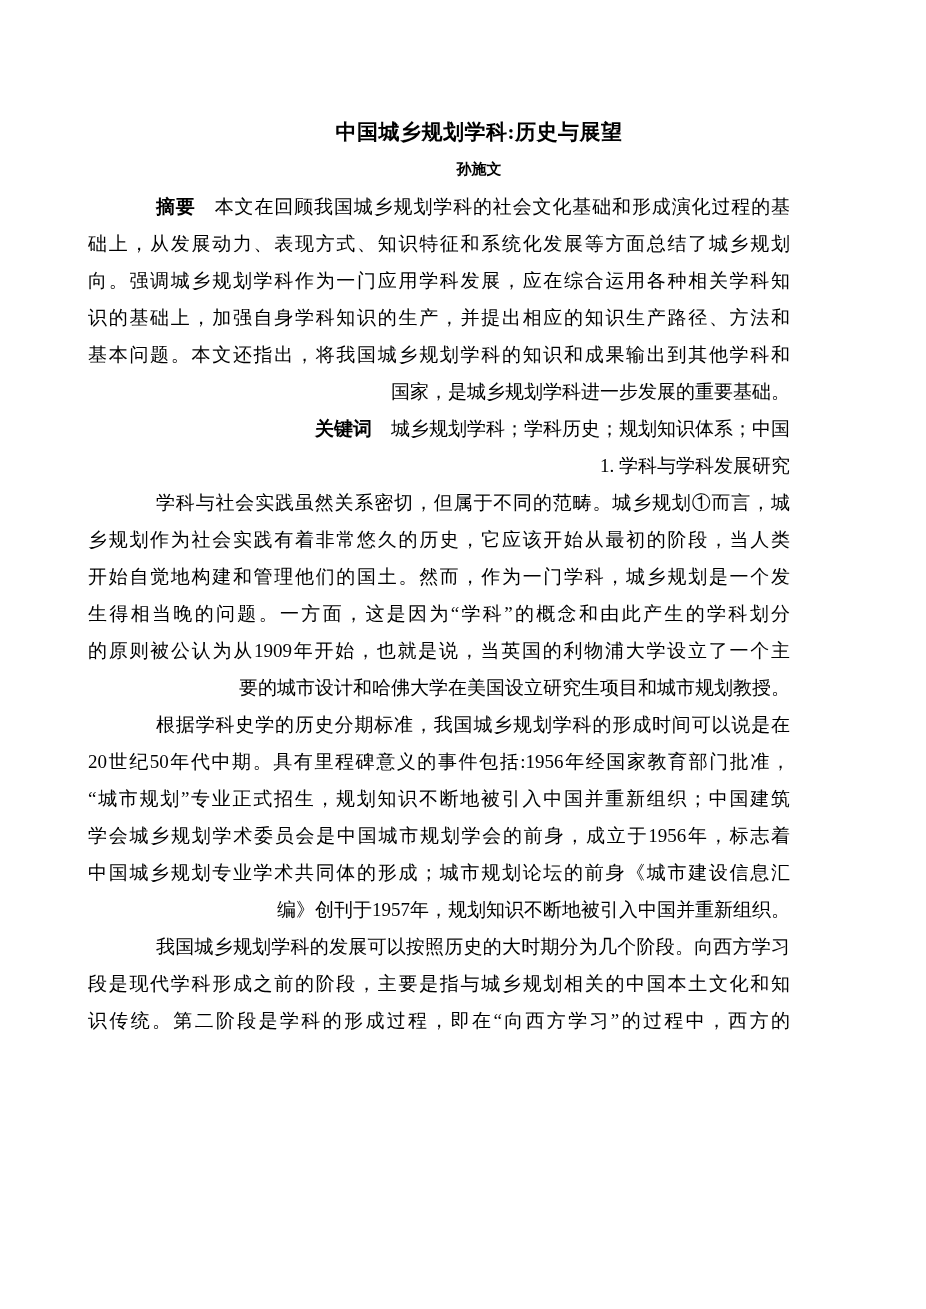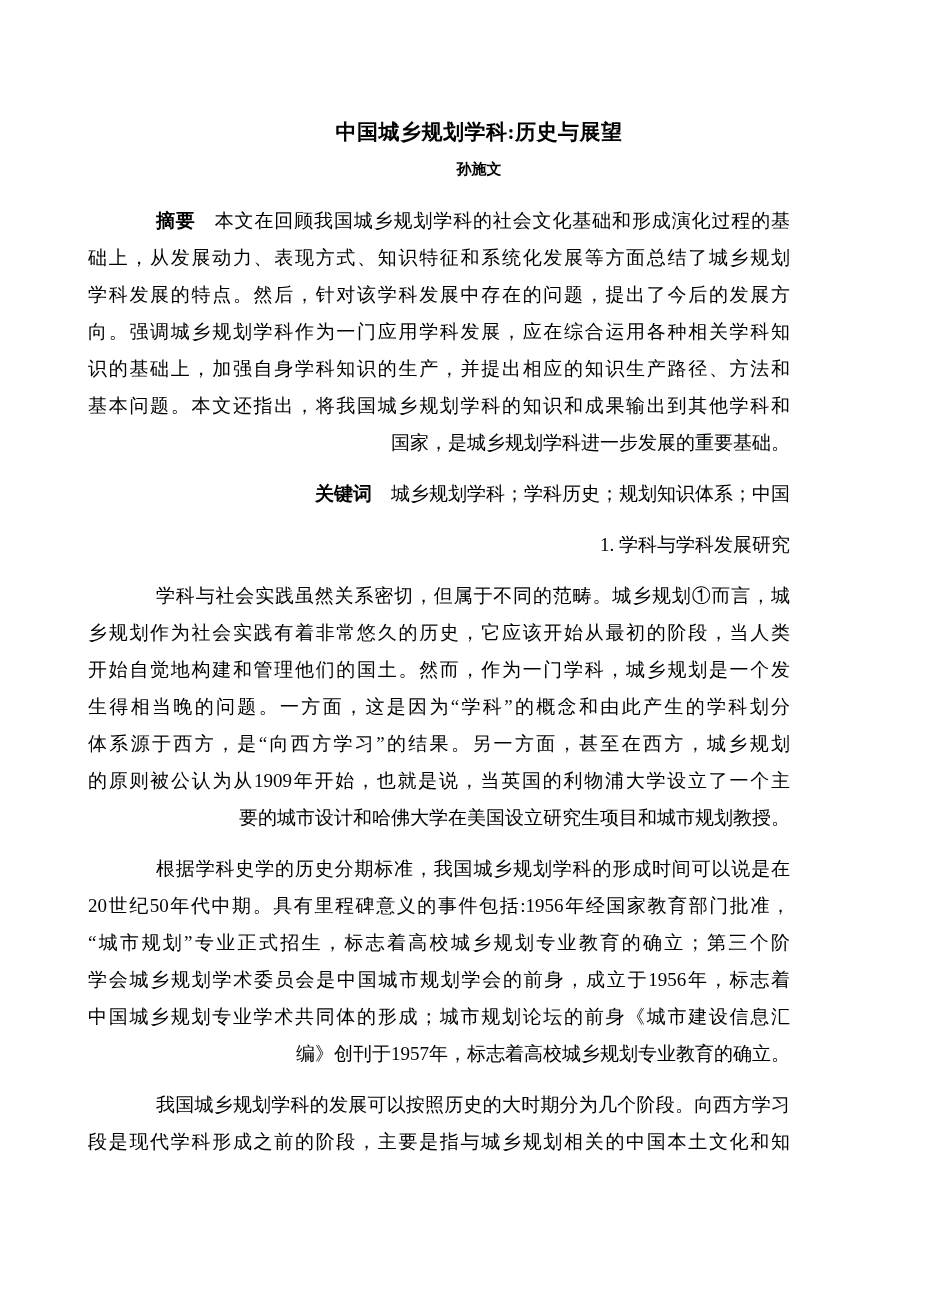--- a/index.html
+++ b/index.html
@@ -27,21 +27,20 @@
   }
   .fill {
     text-align: justify;
     text-align-last: justify;
   }
   .lastline {
     text-align: right;
   }
   .first {
     padding-left: 68px;
-    margin-top: 14px;
   }
   .center {
     text-align: center;
     padding-left: 80px;   
     font-weight: 700;
   }
   .title-line {
     font-size: 21px;
     letter-spacing: 0.5px;
   }
@@ -55,37 +54,35 @@
 </style>
 </head>
 <body>
 
 <div class="page">
   <div class="line center title-line">中国城乡规划学科:历史与展望</div>
   <div class="line center author-line">孙施文</div>
   <div id="doc-blocks">
       <div class="line fill first"><b class="lead">摘要</b>本文在回顾我国城乡规划学科的社会文化基础和形成演化过程的基</div>
       <div class="line fill">础上，从发展动力、表现方式、知识特征和系统化发展等方面总结了城乡规划</div>
-      <div class="line fill">学科发展的特点。然后，针对该学科发展中存在的问题，提出了今后的发展方</div>
       <div class="line fill">向。强调城乡规划学科作为一门应用学科发展，应在综合运用各种相关学科知</div>
       <div class="line fill">识的基础上，加强自身学科知识的生产，并提出相应的知识生产路径、方法和</div>
       <div class="line fill">基本问题。本文还指出，将我国城乡规划学科的知识和成果输出到其他学科和</div>
       <div class="line lastline">国家，是城乡规划学科进一步发展的重要基础。</div>
       <div class="line lastline first"><b class="lead">关键词</b>城乡规划学科；学科历史；规划知识体系；中国</div>
       <div class="line lastline first">1. 学科与学科发展研究</div>
       <div class="line fill first">学科与社会实践虽然关系密切，但属于不同的范畴。城乡规划①而言，城</div>
       <div class="line fill">乡规划作为社会实践有着非常悠久的历史，它应该开始从最初的阶段，当人类</div>
       <div class="line fill">开始自觉地构建和管理他们的国土。然而，作为一门学科，城乡规划是一个发</div>
       <div class="line fill">生得相当晚的问题。一方面，这是因为“学科”的概念和由此产生的学科划分</div>
-      <div class="line fill">体系源于西方，是“向西方学习”的结果。另一方面，甚至在西方，城乡规划</div>
       <div class="line fill">的原则被公认为从1909年开始，也就是说，当英国的利物浦大学设立了一个主</div>
       <div class="line lastline">要的城市设计和哈佛大学在美国设立研究生项目和城市规划教授。</div>
       <div class="line fill first">根据学科史学的历史分期标准，我国城乡规划学科的形成时间可以说是在</div>
       <div class="line fill">20世纪50年代中期。具有里程碑意义的事件包括:1956年经国家教育部门批准，</div>
-      <div class="line fill">“城市规划”专业正式招生，标志着高校城乡规划专业教育的确立；第三个阶</div>
+      <div class="line fill">“城市规划”专业正式招生，规划知识不断地被引入中国并重新组织；中国建筑</div>
       <div class="line fill">学会城乡规划学术委员会是中国城市规划学会的前身，成立于1956年，标志着</div>
       <div class="line fill">中国城乡规划专业学术共同体的形成；城市规划论坛的前身《城市建设信息汇</div>
-      <div class="line lastline">编》创刊于1957年，标志着高校城乡规划专业教育的确立。</div>
+      <div class="line lastline">编》创刊于1957年，规划知识不断地被引入中国并重新组织。</div>
       <div class="line fill first">我国城乡规划学科的发展可以按照历史的大时期分为几个阶段。向西方学习</div>
       <div class="line fill">段是现代学科形成之前的阶段，主要是指与城乡规划相关的中国本土文化和知</div>
       <div class="line fill">识传统。第二阶段是学科的形成过程，即在“向西方学习”的过程中，西方的</div>
     </div>
 </div>
 
 </body></html>

